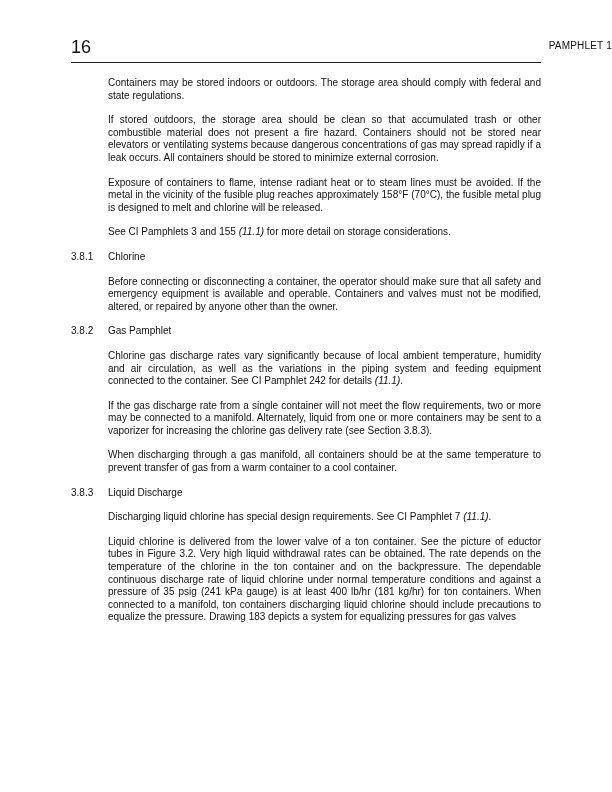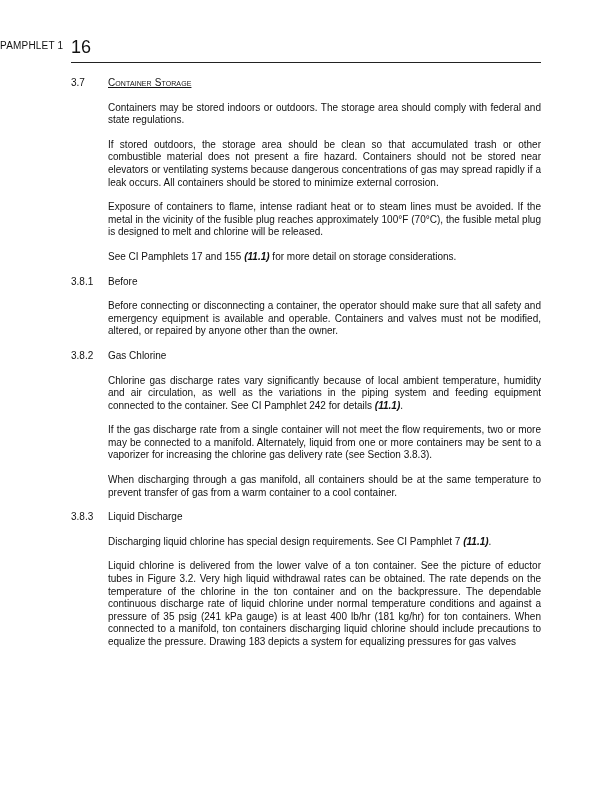--- a/index.html
+++ b/index.html
@@ -1,58 +1,54 @@
 <!DOCTYPE html>
 <html><head>
 <meta charset="utf-8">
 <style>
   html, body { margin: 0; padding: 0; background: #ffffff; }
   body {
     width: 612px; height: 792px; position: relative; overflow: hidden;
     font-family: "Liberation Sans", sans-serif; color: #111111;
   }
   .page-number { position: absolute; left: 71px; top: 37px; font-size: 18px; }
-  .running-head { position: absolute; left: 0; width: 612px; top: 40px; text-align: left; font-size: 10px; letter-spacing: 0.2px; }
+  .running-head { position: absolute; left: 0; width: 612px; top: 40px; text-align: right; font-size: 10px; letter-spacing: 0.2px; }
   .header-rule { position: absolute; left: 71px; top: 62px; width: 470px; height: 0; border-top: 1px solid #222; }
 
   .content { position: absolute; left: 71px; top: 77px; width: 470px; font-size: 10px; line-height: 12.6px; }
   .heading { display: flex; margin-bottom: 12px; }
   .num { width: 37px; flex-shrink: 0; }
   .sc { text-decoration: underline; font-variant: small-caps; letter-spacing: 0.1px; }
   .para { margin-left: 37px; text-align: justify; margin-bottom: 12px; }
-  .para i { font-style: italic; font-weight: bold; }
+  .para i { font-style: italic; }
 </style>
 </head>
 <body>
 
 <div class="page-number">16</div>
 <div class="running-head">PAMPHLET 1</div>
 <div class="header-rule"></div>
 
 <div class="content">
 
-  <div class="heading">
-    <span class="num">3.7</span>
-    <span class="sc">Container Storage</span>
-  </div>
-  <p class="para" style="margin-top:12px">Containers may be stored indoors or outdoors.  The storage area should comply with federal and state regulations.</p>
+  <p class="para" style="margin-top:0">Containers may be stored indoors or outdoors.  The storage area should comply with federal and state regulations.</p>
   <p class="para">If stored outdoors, the storage area should be clean so that accumulated trash or other combustible material does not present a fire hazard.  Containers should not be stored near elevators or ventilating systems because dangerous concentrations of gas may spread rapidly if a leak occurs.  All containers should be stored to minimize external corrosion.</p>
-  <p class="para">Exposure of containers to flame, intense radiant heat or to steam lines must be avoided. If the metal in the vicinity of the fusible plug reaches approximately 100°F (70°C), the fusible metal plug is designed to melt and chlorine will be released.</p>
-  <p class="para"><span>See CI Pamphlets 17 and 155 </span><i>(11.1)</i><span> for more detail on storage considerations.</span></p>
+  <p class="para">Exposure of containers to flame, intense radiant heat or to steam lines must be avoided. If the metal in the vicinity of the fusible plug reaches approximately 158°F (70°C), the fusible metal plug is designed to melt and chlorine will be released.</p>
+  <p class="para"><span>See CI Pamphlets 3 and 155 </span><i>(11.1)</i><span> for more detail on storage considerations.</span></p>
 
 
   <div class="heading">
     <span class="num">3.8.1</span>
-    <span>Before</span>
+    <span>Chlorine</span>
   </div>
   <p class="para">Before connecting or disconnecting a container, the operator should make sure that all safety and emergency equipment is available and operable.  Containers and valves must not be modified, altered, or repaired by anyone other than the owner.</p>
 
   <div class="heading">
     <span class="num">3.8.2</span>
-    <span>Gas Chlorine</span>
+    <span>Gas Pamphlet</span>
   </div>
   <p class="para"><span>Chlorine gas discharge rates vary significantly because of local ambient temperature, humidity and air circulation, as well as the variations in the piping system and feeding equipment connected to the container.  See CI Pamphlet 242 for details </span><i>(11.1)</i><span>.</span></p>
   <p class="para">If the gas discharge rate from a single container will not meet the flow requirements, two or more may be connected to a manifold.  Alternately, liquid from one or more containers may be sent to a vaporizer for increasing the chlorine gas delivery rate (see Section 3.8.3).</p>
   <p class="para">When discharging through a gas manifold, all containers should be at the same temperature to prevent transfer of gas from a warm container to a cool container.</p>
 
   <div class="heading">
     <span class="num">3.8.3</span>
     <span>Liquid Discharge</span>
   </div>
   <p class="para"><span>Discharging liquid chlorine has special design requirements. See CI Pamphlet 7 </span><i>(11.1)</i><span>.</span></p>

